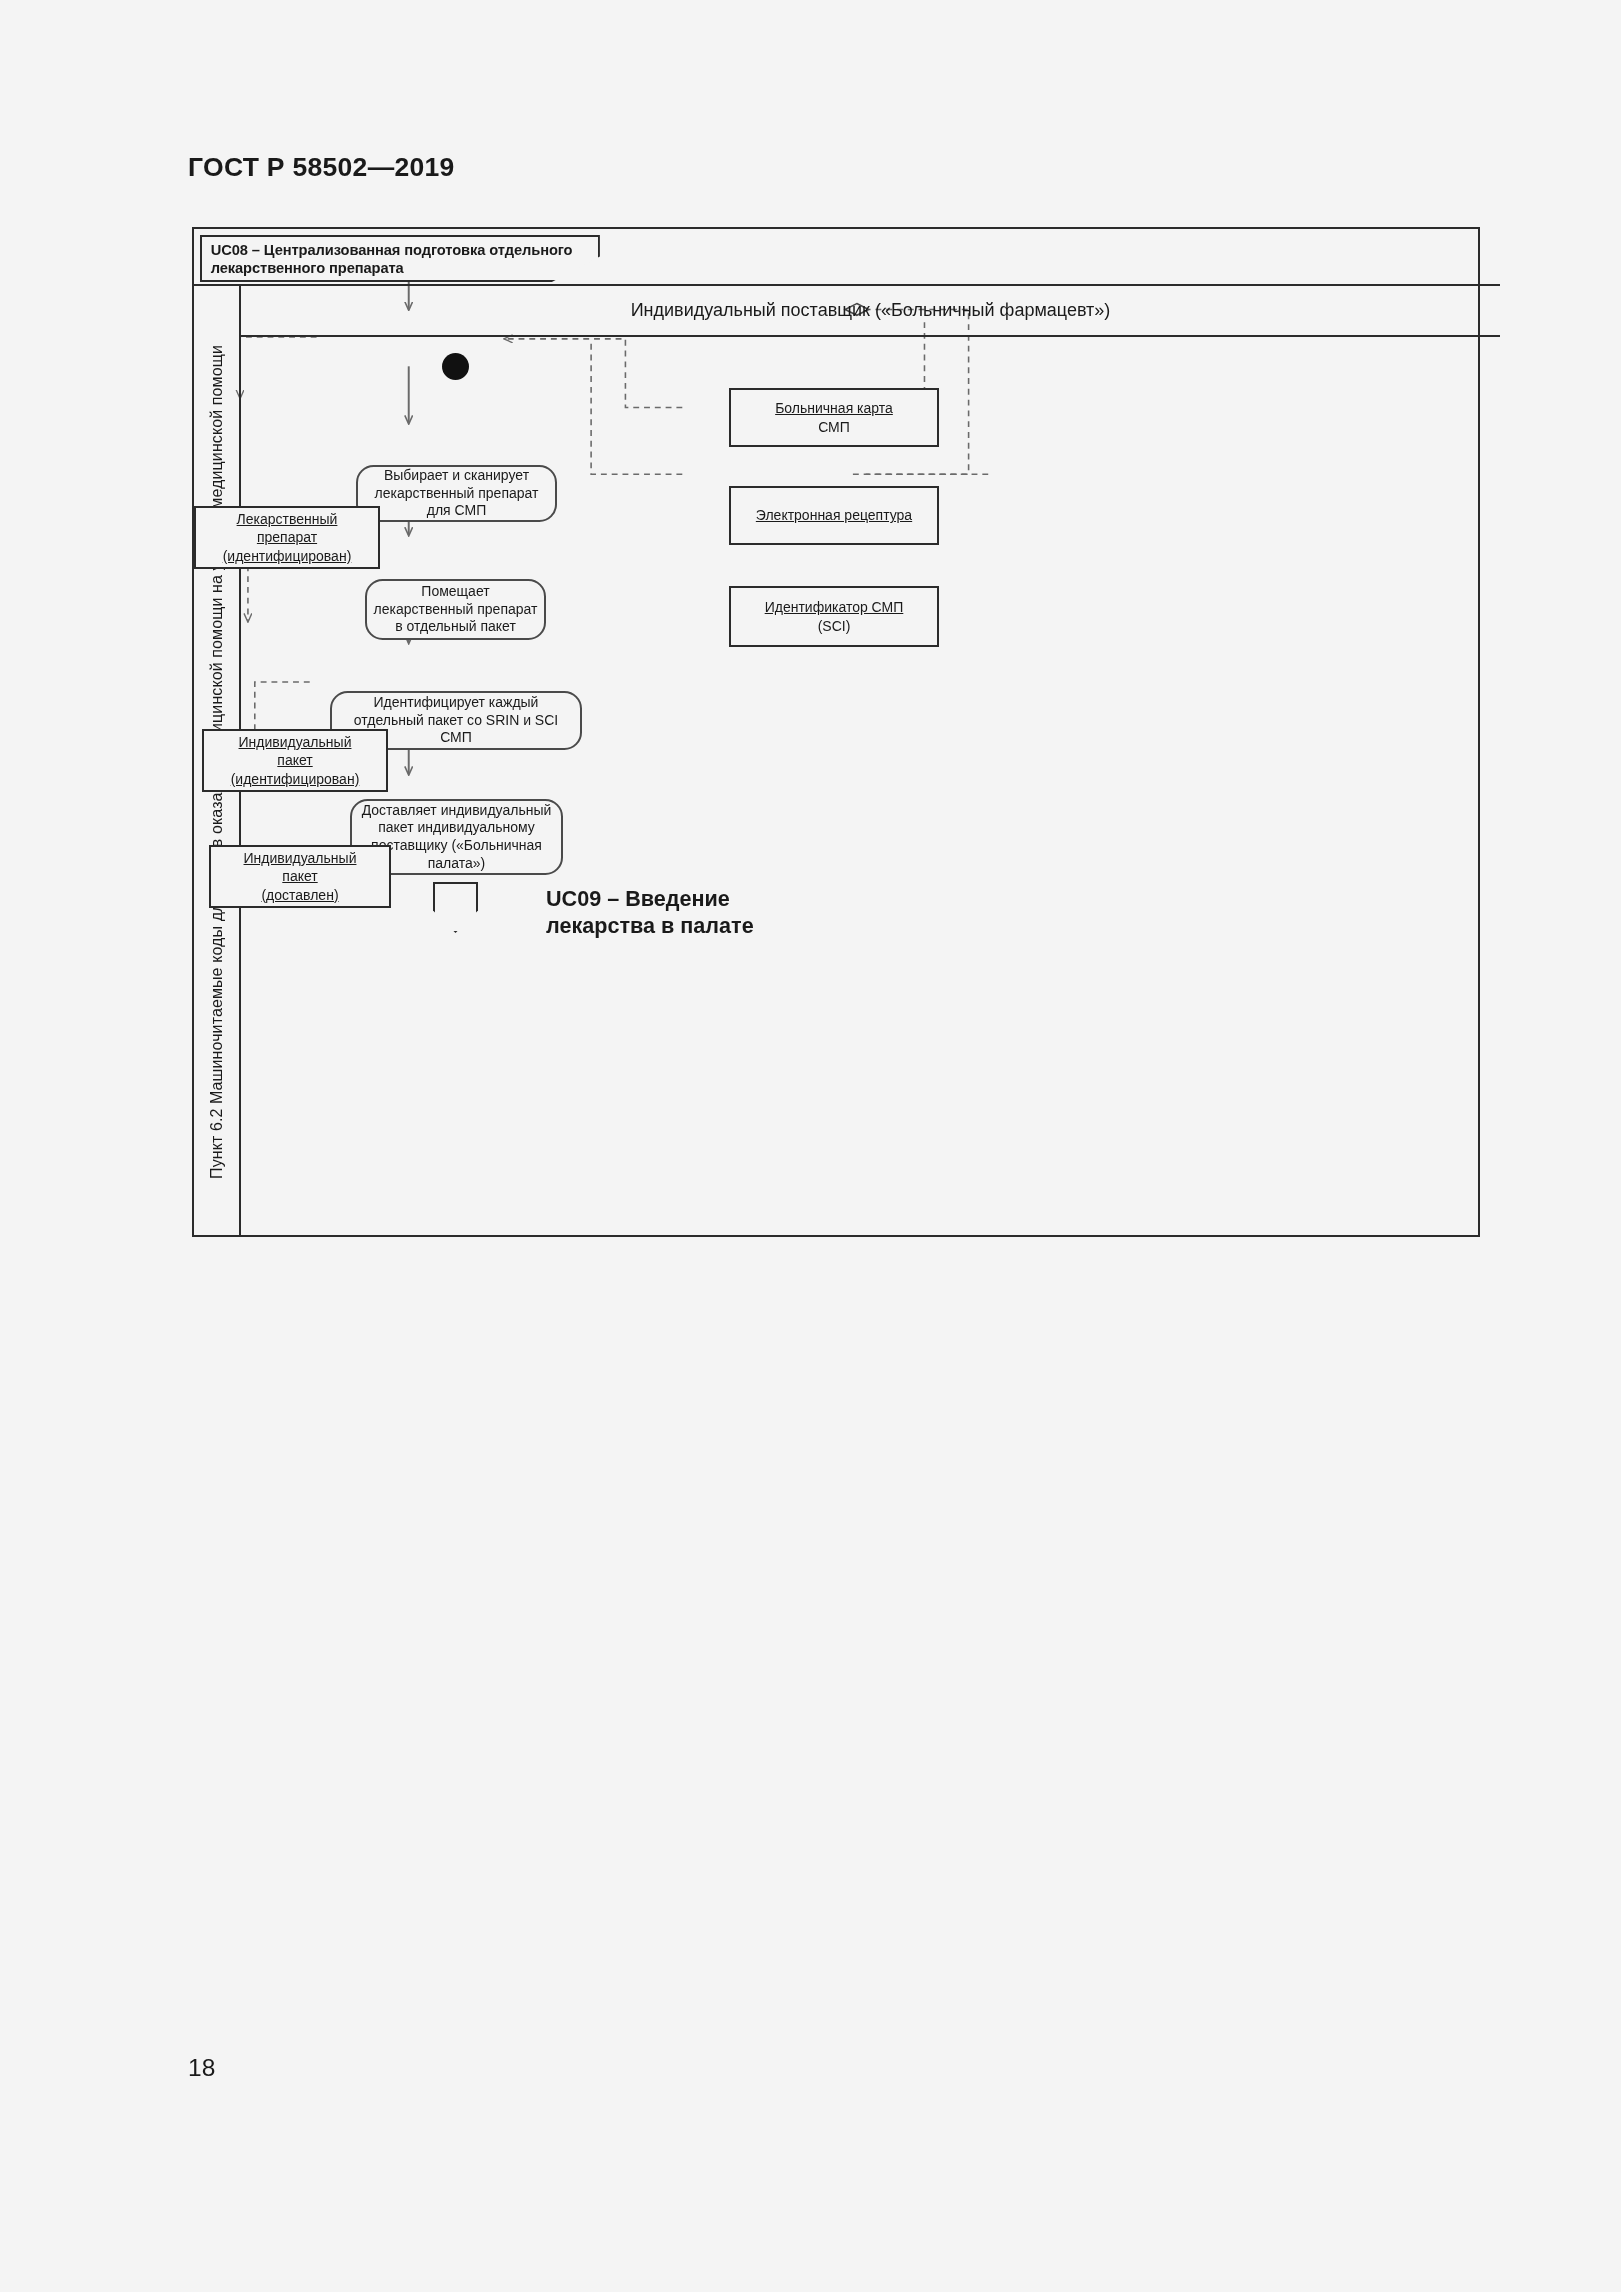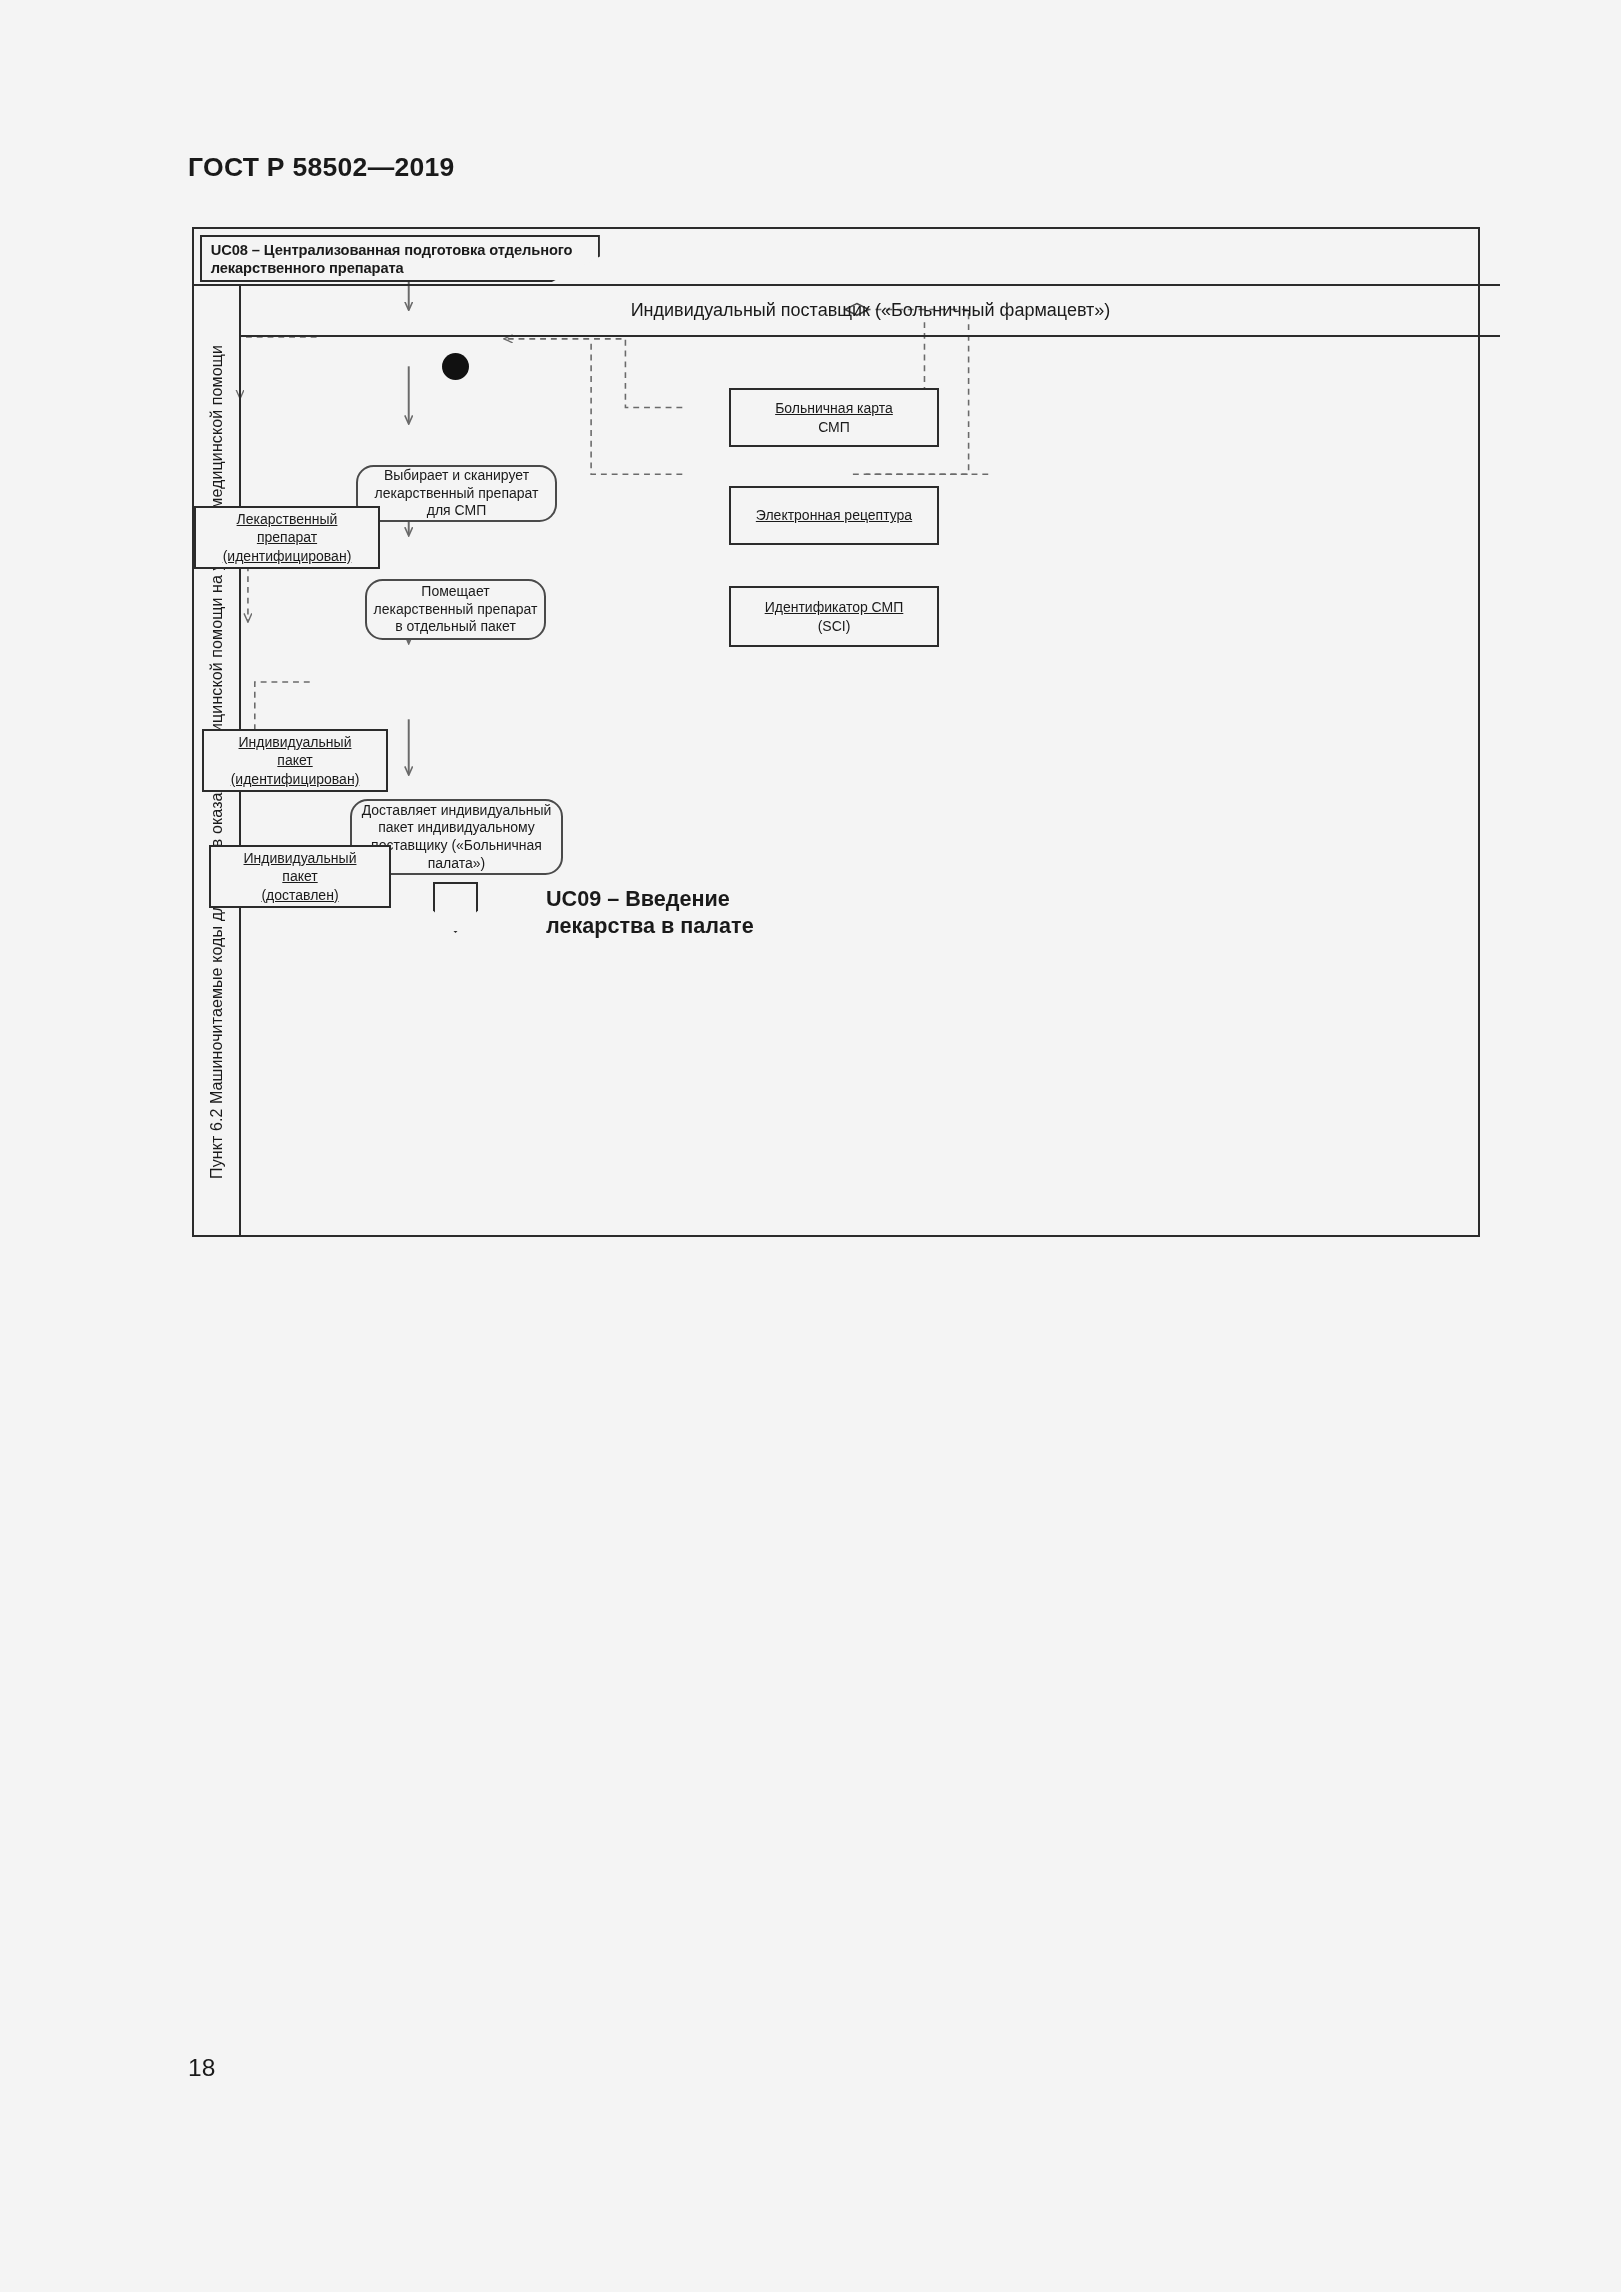--- a/index.html
+++ b/index.html
@@ -246,20 +246,23 @@
     <div class="init-node" style="left:201px; top:15.7px;"></div>
 
     <div class="action" style="left:115px; top:80px; width:201px; height:57px;">
       <span>Выбирает и сканирует лекарственный препарат для СМП</span>
     </div>
 
     <div class="action" style="left:124px; top:194px; width:181px; height:61px;">
       <span>Помещает лекарственный препарат в отдельный пакет</span>
     </div>
 
+    <div class="action" style="left:89px; top:306px; width:252px; height:59px;">
+      <span>Идентифицирует каждый отдельный пакет со SRIN и SCI СМП</span>
+    </div>
 
     <div class="action" style="left:109px; top:414px; width:213px; height:76px;">
       <span>Доставляет индивидуальный пакет индивидуальному поставщику («Больничная палата»)</span>
     </div>
 
     <div class="objnode" style="left:-47px; top:169px; width:186px; height:63px;">
       <div>
         <div class="u">Лекарственный</div>
         <div class="u">препарат</div>
         <div class="u">(идентифицирован)</div>

